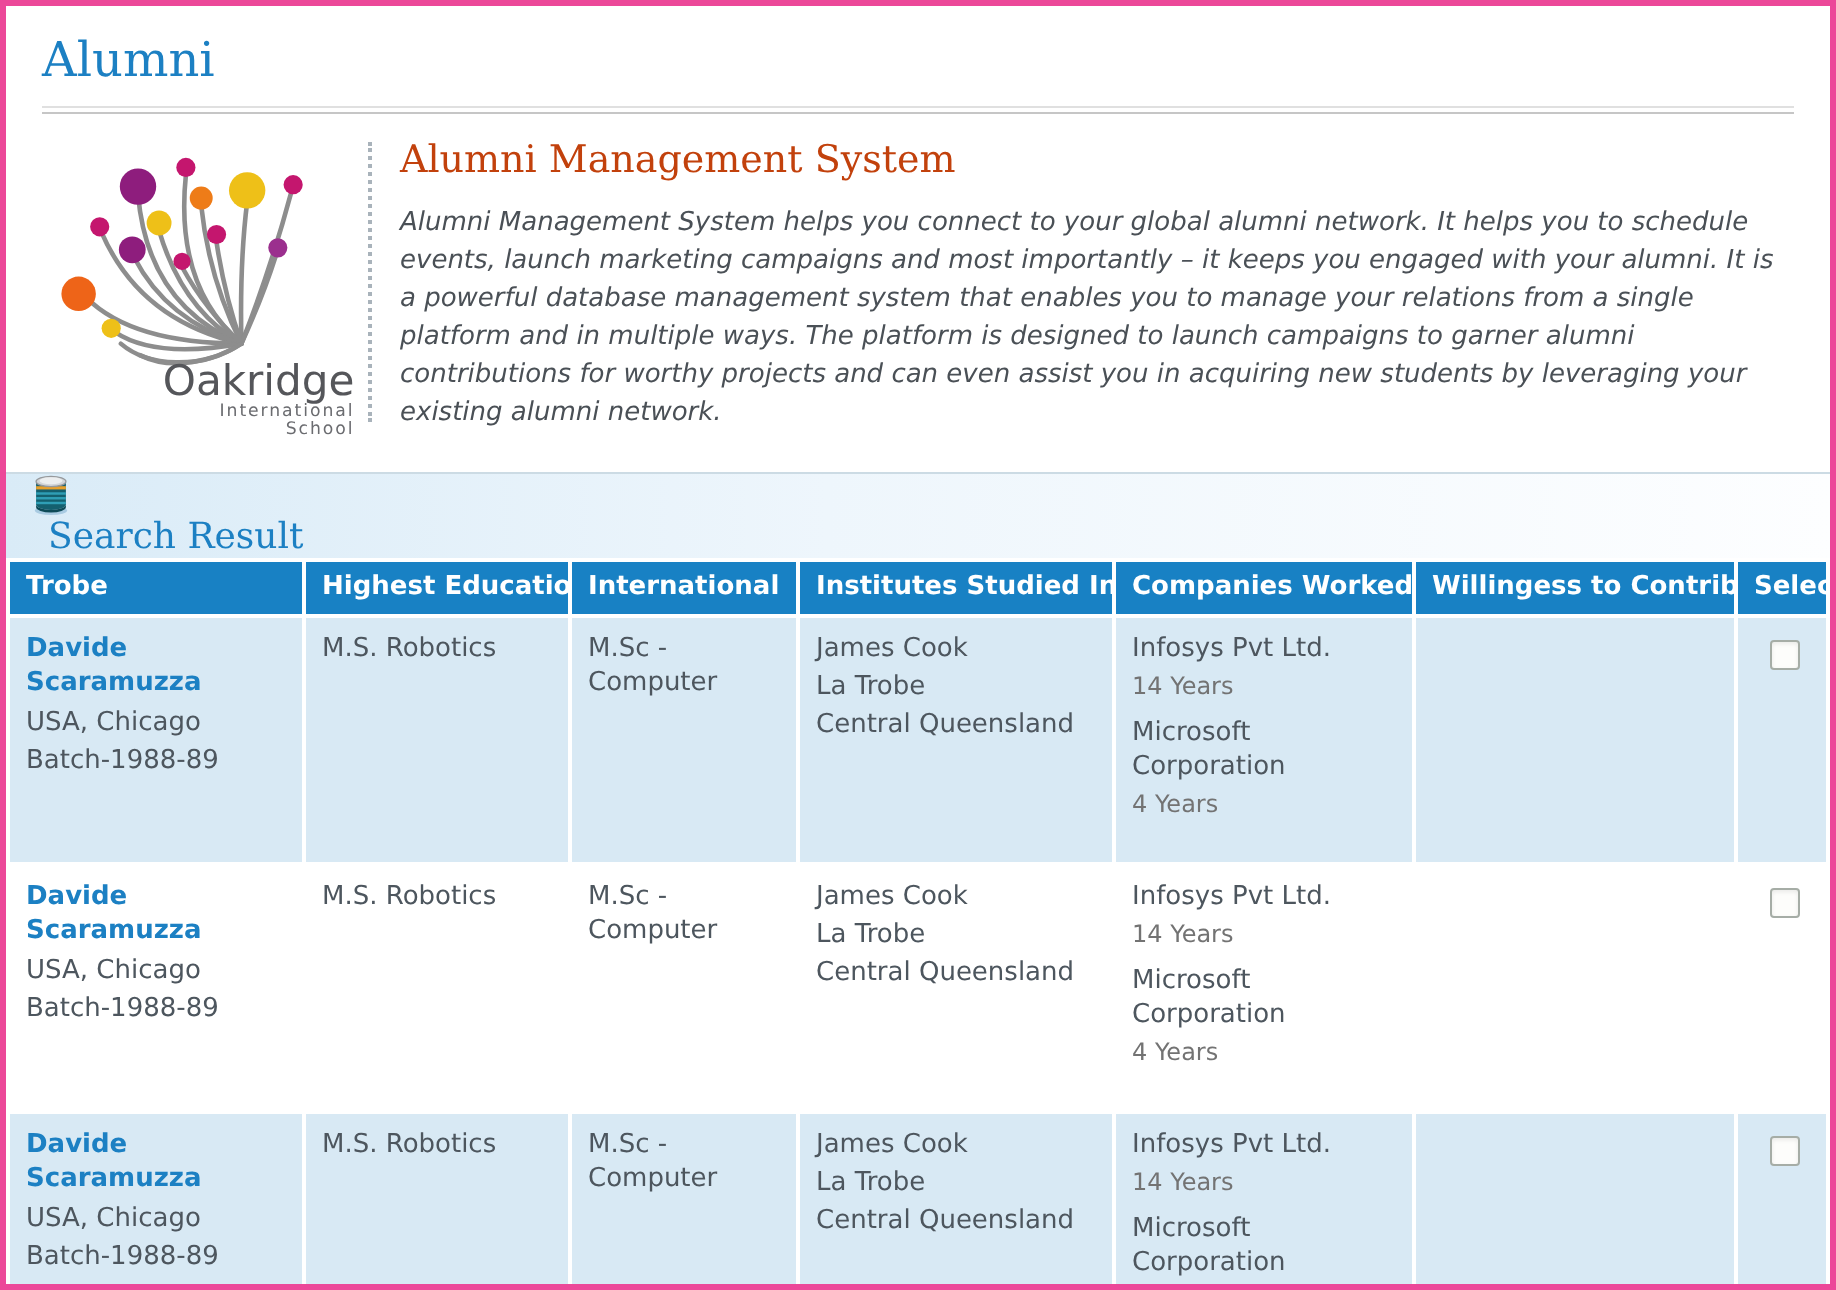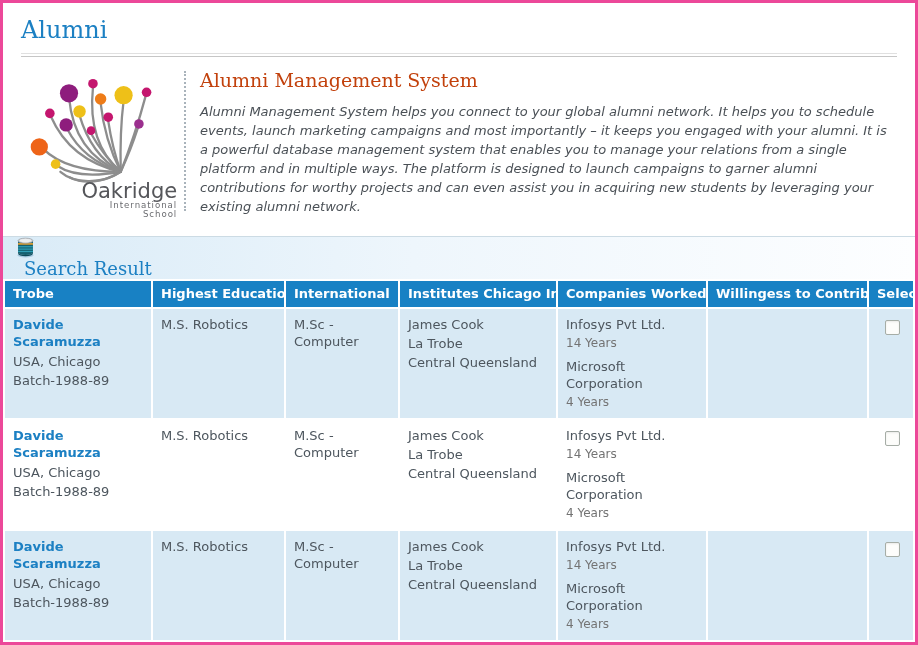--- a/index.html
+++ b/index.html
@@ -63,21 +63,21 @@
     background:#1881c4;
     color:#ffffff;
     font-size:13px; font-weight:bold;
     text-align:left;
     padding:5px 4px 6px 8px;
     height:26px;
     white-space:nowrap; overflow:hidden;
   }
   table.results td {
     vertical-align:top;
-    padding:7px 6px 1px 8px;
+    padding:7px 6px 14px 8px;
     font-size:13px; color:#4d565e; line-height:17px;
     height:73px;
   }
   tr.row-alt td { background:#d8e9f4; }
   tr.row-plain td { background:#ffffff; }
   .person-name { color:#1c80c3; font-weight:bold; margin-bottom:3px; }
   .cell-line { margin-bottom:2px; }
   .company-duration { font-size:12px; color:#737373; margin-bottom:6px; }
   .select-cell { text-align:center; }
   .checkbox {
@@ -169,21 +169,21 @@
       <col style="width:156px">
         <col style="width:148px">
         <col style="width:159px">
         <col style="width:44px">
     </colgroup>
     <thead>
       <tr>
         <th>Trobe</th>
         <th>Highest Education</th>
         <th>International</th>
-        <th>Institutes Chicago In</th>
+        <th>Institutes Studied In</th>
         <th>Companies Worked In</th>
         <th>Willingess to Contribute</th>
         <th>Select</th>
       </tr>
     </thead>
     <tbody>
       <tr class="row-alt">
         <td>
           <div class="person-name">Davide Scaramuzza</div>
           <div class="cell-line">USA, Chicago</div>

